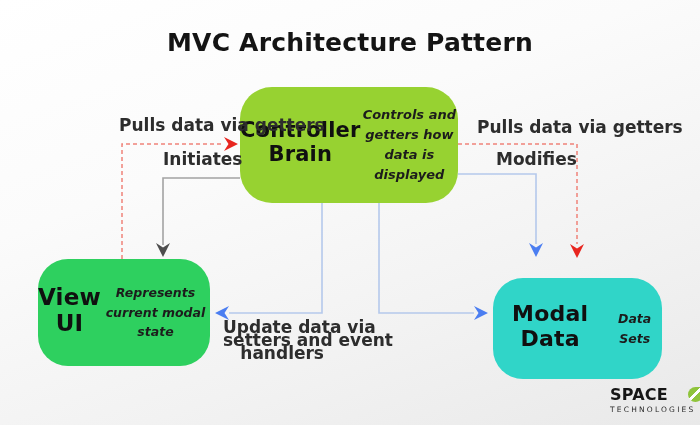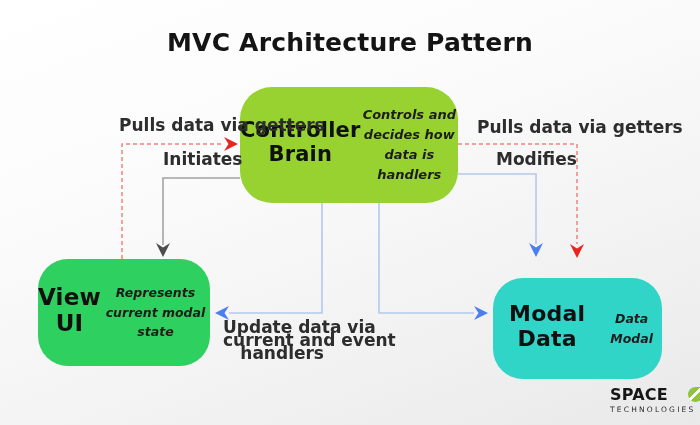--- a/index.html
+++ b/index.html
@@ -153,44 +153,44 @@
 
     <polyline points="322,203 322,313 229,313" fill="none" stroke="#b5c9ec" stroke-width="1.6"></polyline>
     <path d="M215,313 L229,306 L224.5,313 L229,320 Z" fill="#4b7ef1"></path>
 
     <polyline points="379,203 379,313 474,313" fill="none" stroke="#b5c9ec" stroke-width="1.6"></polyline>
     <path d="M488,313 L474,306 L478.5,313 L474,320 Z" fill="#4b7ef1"></path>
   </svg>
 
   <div class="node node-controller">
     <div class="node-title">Controller Brain</div>
-    <div class="node-subtitle">Controls and decides how data is handlers</div>
+    <div class="node-subtitle">Controls and getters how data is displayed</div>
   </div>
 
   <div class="node node-view">
     <div class="node-title">View UI</div>
     <div class="node-subtitle">Represents current modal state</div>
   </div>
 
   <div class="node node-model">
     <div class="node-title">Modal Data</div>
-    <div class="node-subtitle">Data Modal</div>
+    <div class="node-subtitle">Data Sets</div>
   </div>
 
   <div class="edge-label lbl-pulls-left">Pulls data via getters</div>
 
   <div class="edge-label lbl-initiates">Initiates</div>
 
   <div class="edge-label lbl-pulls-right">Pulls data via getters</div>
 
   <div class="edge-label lbl-modifies">Modifies</div>
 
   <div class="edge-label lbl-update">
     <div>Update data via</div>
-    <div>current and event</div>
+    <div>setters and event</div>
     <div>handlers</div>
   </div>
 
 
   <div class="logo">
     <div class="logo-row">
       <span class="logo-brand">SPACE</span>
       <span class="logo-leaf"></span>
     </div>
     <div class="logo-sub">TECHNOLOGIES</div>

